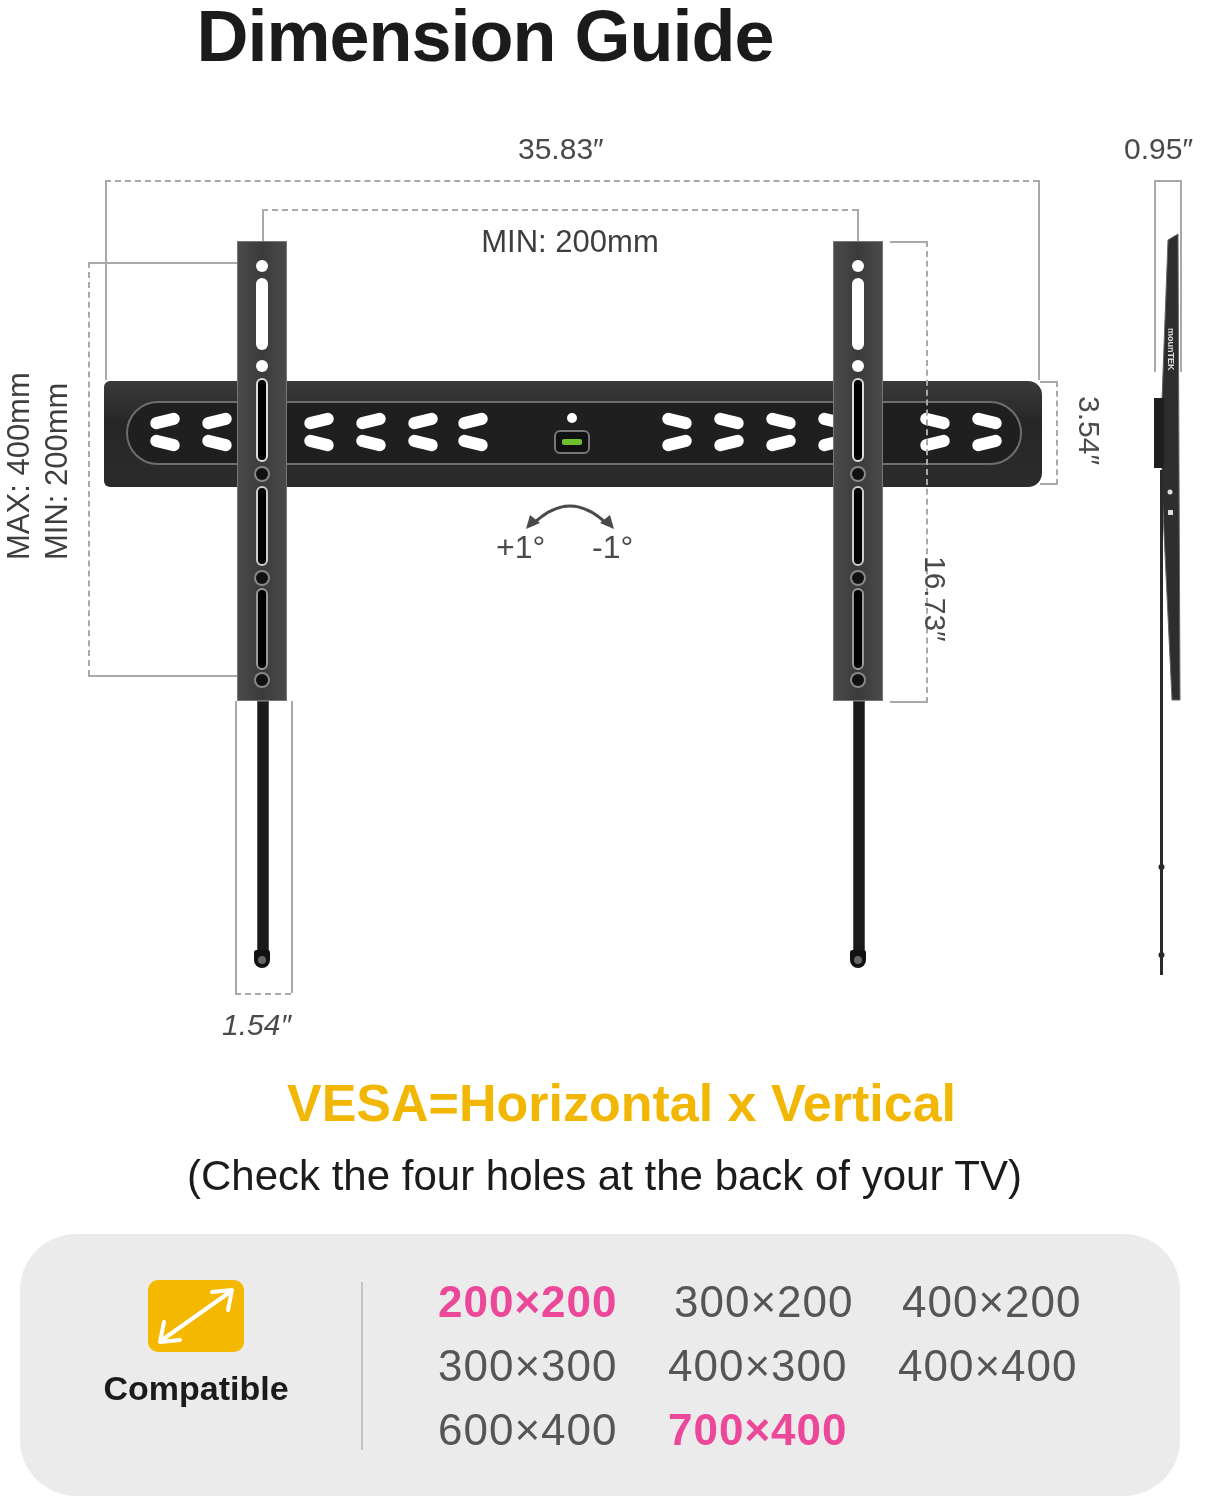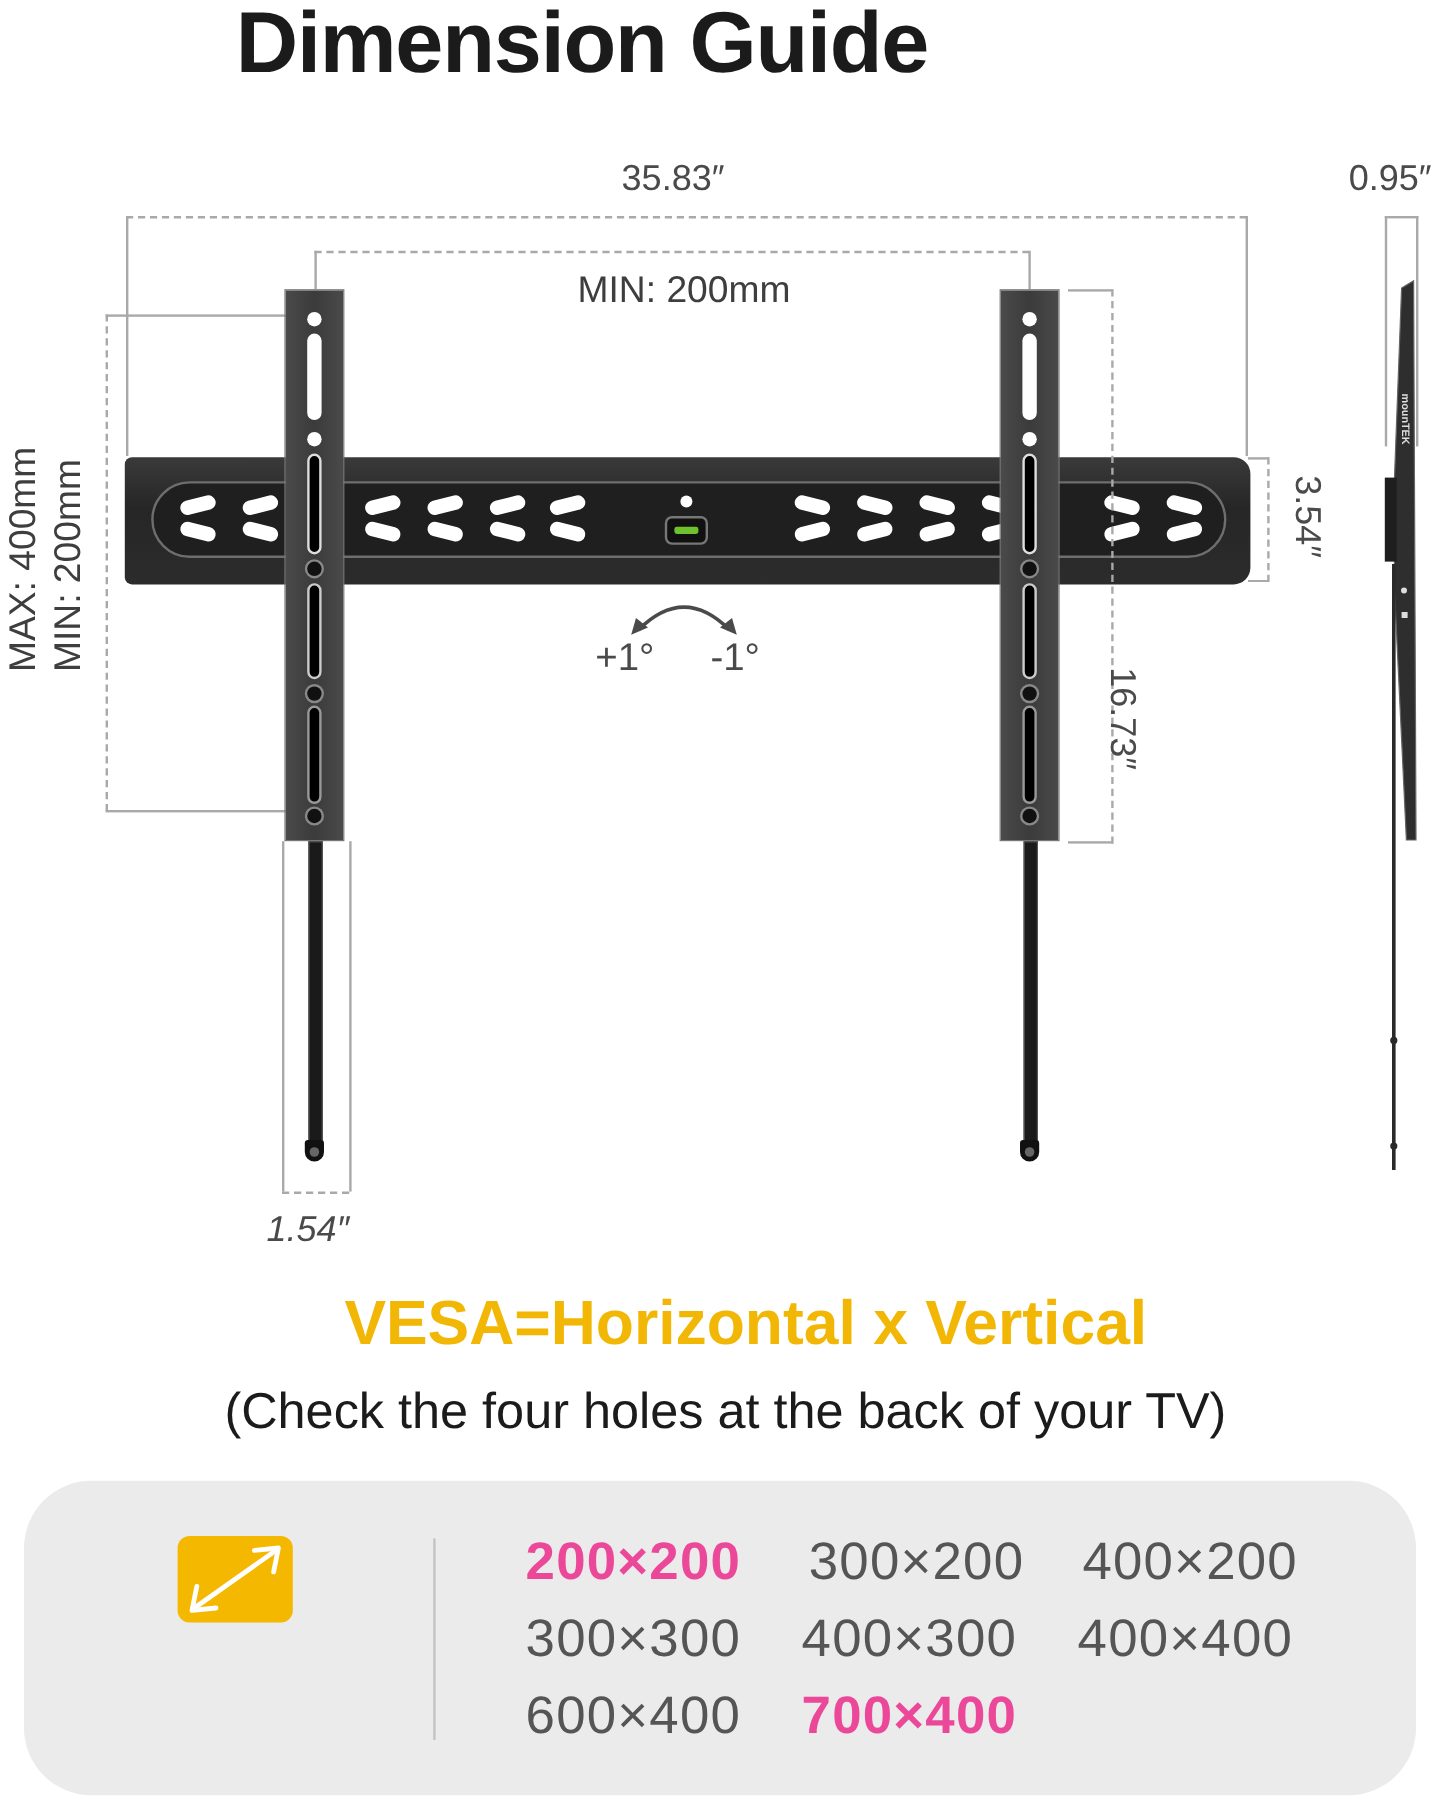--- a/index.html
+++ b/index.html
@@ -158,20 +158,21 @@
 
 <div class="abs panel"></div>
 <div class="abs vesa-icon">
   <svg width="96" height="72" viewBox="0 0 96 72">
     <line x1="14" y1="60" x2="82" y2="12" stroke="#fff" stroke-width="4" stroke-linecap="round"></line>
     <polyline points="64,12 84,10 80,30" fill="none" stroke="#fff" stroke-width="4" stroke-linecap="round" stroke-linejoin="round"></polyline>
     <polyline points="16,42 12,62 32,60" fill="none" stroke="#fff" stroke-width="4" stroke-linecap="round" stroke-linejoin="round"></polyline>
   </svg>
 </div>
 <div class="abs vesa-label">
+  <div>Compatible</div>
 </div>
 <div class="abs divider"></div>
 
 <div class="abs grid">
   <div class="gcell bold" style="left:0px; top:0px;">200×200</div>
   <div class="gcell" style="left:236px; top:0px;">300×200</div>
   <div class="gcell" style="left:464px; top:0px;">400×200</div>
   <div class="gcell" style="left:0px; top:64px;">300×300</div>
   <div class="gcell" style="left:230px; top:64px;">400×300</div>
   <div class="gcell" style="left:460px; top:64px;">400×400</div>

